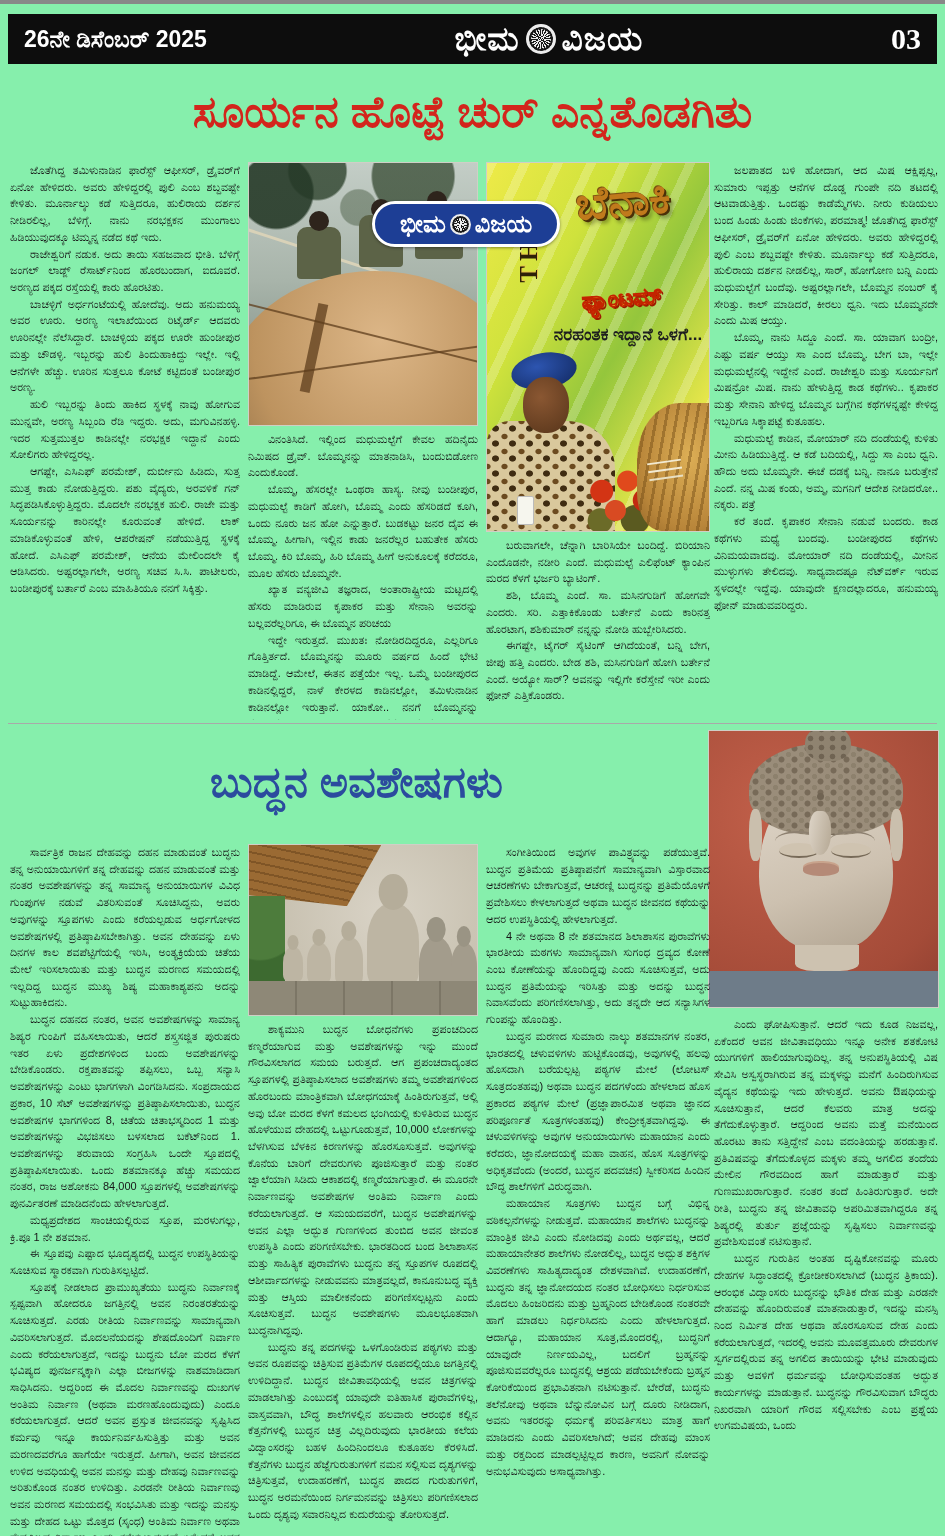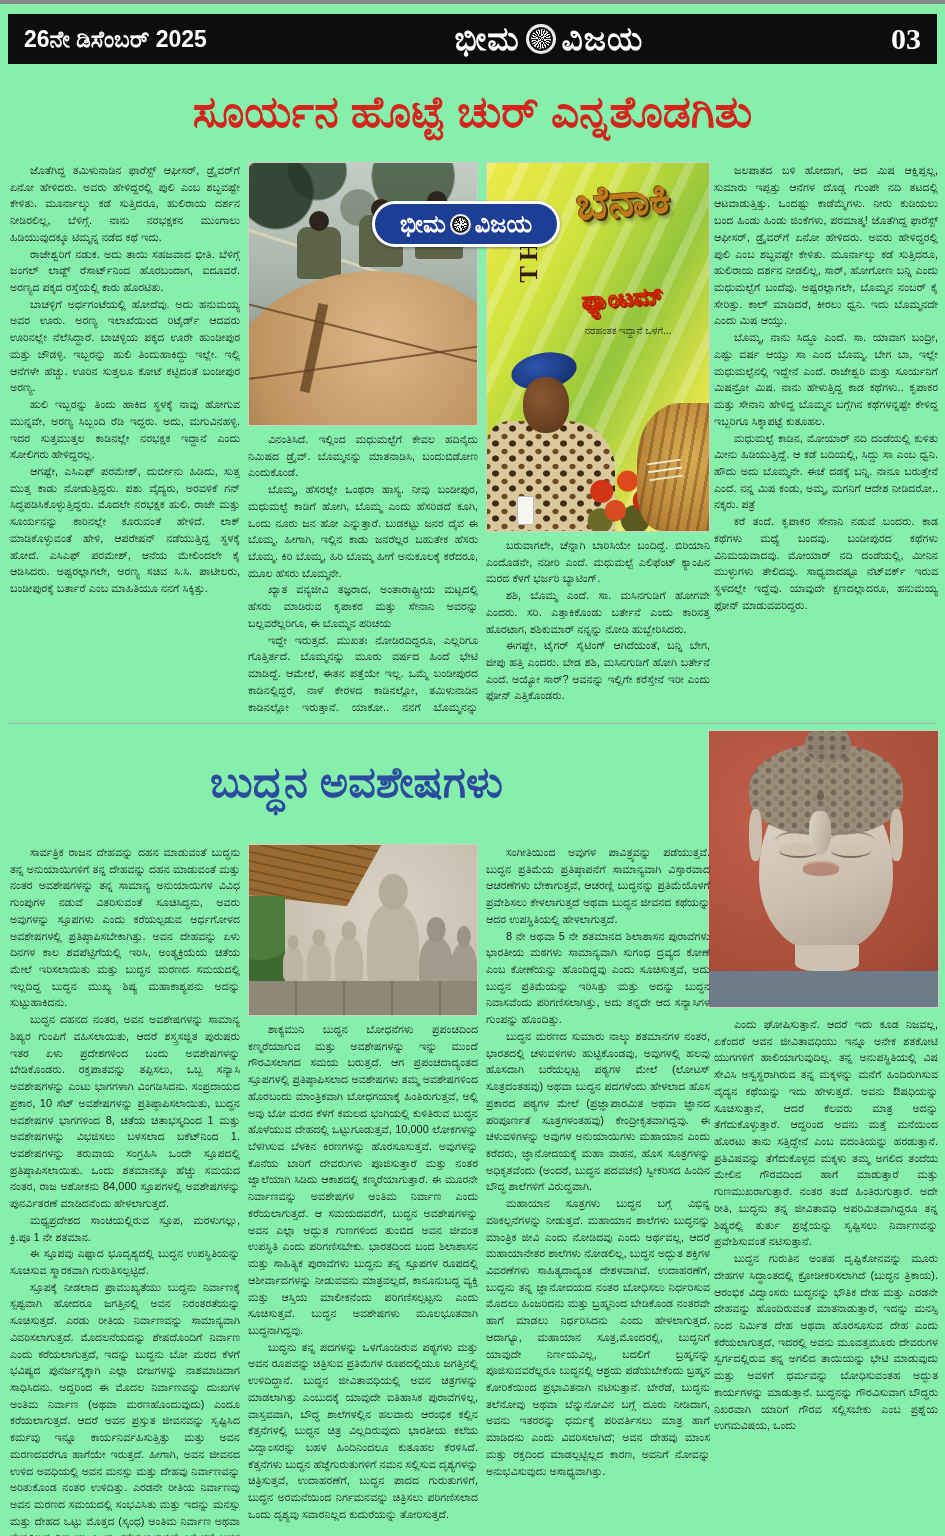--- a/index.html
+++ b/index.html
@@ -60,21 +60,21 @@
   .po-the{position:absolute;left:28px;top:52px;writing-mode:vertical-rl;transform:rotate(180deg);
     font-weight:bold;font-size:25px;letter-spacing:5px;color:#2e2008;
     text-shadow:1px 1px 0 #e8c24a;font-family:"Liberation Serif",serif;}
   .po-title{position:absolute;right:6px;top:14px;width:160px;text-align:center;transform:rotate(-5deg);
     font-size:45px;font-weight:bold;color:#c07a1c;line-height:1.05;
     text-shadow:2px 2px 0 #4a3008,-1px -1px 0 #7d5212,4px 5px 4px rgba(0,0,0,.3);}
   .po-sub{position:absolute;right:12px;top:122px;width:150px;text-align:center;transform:rotate(-4deg);
     font-size:23px;font-weight:bold;color:#ffe23a;-webkit-text-stroke:.9px #c32300;
     text-shadow:2px 2px 0 #9c1a00;}
   .po-tag{position:absolute;right:6px;top:162px;width:150px;text-align:center;
-    font-size:10px;font-weight:normal;color:#1e1e1e;}
+    font-size:17px;font-weight:bold;color:#1e1e1e;}
   .po-beret{position:absolute;left:24px;top:190px;width:66px;height:36px;border-radius:50%;
     background:radial-gradient(ellipse at 40% 35%,#2d55b0,#16306e 80%);transform:rotate(-10deg);}
   .po-face{position:absolute;left:36px;top:214px;width:46px;height:56px;border-radius:46%;
     background:radial-gradient(circle at 38% 36%,#8a5732,#5f3a1e 85%);}
   .po-body{position:absolute;left:0;bottom:0;width:128px;height:110px;border-radius:22px 48px 0 0;
     background:radial-gradient(#3f2c12 3px,transparent 4px) 0 0/17px 15px,
                radial-gradient(#6b4a1f 2.6px,transparent 3.6px) 9px 8px/17px 15px,#d9c89c;}
   .po-glass{position:absolute;left:30px;bottom:6px;width:15px;height:27px;background:#f6f6ee;
     border:1px solid #bbb;border-radius:2px;}
   .po-flowers{position:absolute;left:98px;bottom:0;width:76px;height:64px;
@@ -262,21 +262,21 @@
       <div class="sb-base"></div>
     </div>
     <div>
         <p class="para">ಶಾಕ್ಯಮುನಿ ಬುದ್ಧನ ಬೋಧನೆಗಳು ಪ್ರಪಂಚದಿಂದ ಕಣ್ಮರೆಯಾಗುವ ಮತ್ತು ಅವಶೇಷಗಳನ್ನು ಇನ್ನು ಮುಂದೆ ಗೌರವಿಸಲಾಗದ ಸಮಯ ಬರುತ್ತದೆ. ಆಗ ಪ್ರಪಂಚದಾದ್ಯಂತದ ಸ್ತೂಪಗಳಲ್ಲಿ ಪ್ರತಿಷ್ಠಾಪಿಸಲಾದ ಅವಶೇಷಗಳು ತಮ್ಮ ಅವಶೇಷಗಳಿಂದ ಹೊರಬಂದು ಮಾಂತ್ರಿಕವಾಗಿ ಬೋಧಗಯಾಕ್ಕೆ ಹಿಂತಿರುಗುತ್ತವೆ, ಅಲ್ಲಿ ಅವು ಬೋ ಮರದ ಕೆಳಗೆ ಕಮಲದ ಭಂಗಿಯಲ್ಲಿ ಕುಳಿತಿರುವ ಬುದ್ಧನ ಹೊಳೆಯುವ ದೇಹದಲ್ಲಿ ಒಟ್ಟುಗೂಡುತ್ತವೆ, 10,000 ಲೋಕಗಳನ್ನು ಬೆಳಗಿಸುವ ಬೆಳಕಿನ ಕಿರಣಗಳನ್ನು ಹೊರಸೂಸುತ್ತವೆ. ಅವುಗಳನ್ನು ಕೊನೆಯ ಬಾರಿಗೆ ದೇವರುಗಳು ಪೂಜಿಸುತ್ತಾರೆ ಮತ್ತು ನಂತರ ಜ್ವಾಲೆಯಾಗಿ ಸಿಡಿದು ಆಕಾಶದಲ್ಲಿ ಕಣ್ಮರೆಯಾಗುತ್ತಾರೆ. ಈ ಮೂರನೇ ನಿರ್ವಾಣವನ್ನು ಅವಶೇಷಗಳ ಅಂತಿಮ ನಿರ್ವಾಣ ಎಂದು ಕರೆಯಲಾಗುತ್ತದೆ. ಆ ಸಮಯದವರೆಗೆ, ಬುದ್ಧನ ಅವಶೇಷಗಳನ್ನು ಅವನ ಎಲ್ಲಾ ಅದ್ಭುತ ಗುಣಗಳಿಂದ ತುಂಬಿದ ಅವನ ಜೀವಂತ ಉಪಸ್ಥಿತಿ ಎಂದು ಪರಿಗಣಿಸಬೇಕು. ಭಾರತದಿಂದ ಬಂದ ಶಿಲಾಶಾಸನ ಮತ್ತು ಸಾಹಿತ್ಯಿಕ ಪುರಾವೆಗಳು ಬುದ್ಧನು ತನ್ನ ಸ್ತೂಪಗಳ ರೂಪದಲ್ಲಿ ಆಶೀರ್ವಾದಗಳನ್ನು ನೀಡುವವನು ಮಾತ್ರವಲ್ಲದೆ, ಕಾನೂನುಬದ್ಧ ವ್ಯಕ್ತಿ ಮತ್ತು ಆಸ್ತಿಯ ಮಾಲೀಕನೆಂದು ಪರಿಗಣಿಸಲ್ಪಟ್ಟನು ಎಂದು ಸೂಚಿಸುತ್ತವೆ. ಬುದ್ಧನ ಅವಶೇಷಗಳು ಮೂಲಭೂತವಾಗಿ ಬುದ್ಧನಾಗಿದ್ದವು.</p>
         <p class="para">ಬುದ್ಧನು ತನ್ನ ಪದಗಳನ್ನು ಒಳಗೊಂಡಿರುವ ಪಠ್ಯಗಳು ಮತ್ತು ಅವನ ರೂಪವನ್ನು ಚಿತ್ರಿಸುವ ಪ್ರತಿಮೆಗಳ ರೂಪದಲ್ಲಿಯೂ ಜಗತ್ತಿನಲ್ಲಿ ಉಳಿದಿದ್ದಾನೆ. ಬುದ್ಧನ ಜೀವಿತಾವಧಿಯಲ್ಲಿ ಅವನ ಚಿತ್ರಗಳನ್ನು ಮಾಡಲಾಗಿತ್ತು ಎಂಬುದಕ್ಕೆ ಯಾವುದೇ ಐತಿಹಾಸಿಕ ಪುರಾವೆಗಳಿಲ್ಲ, ವಾಸ್ತವವಾಗಿ, ಬೌದ್ಧ ಶಾಲೆಗಳಲ್ಲಿನ ಹಲವಾರು ಆರಂಭಿಕ ಕಲ್ಲಿನ ಕೆತ್ತನೆಗಳಲ್ಲಿ ಬುದ್ಧನ ಚಿತ್ರ ವಿಲ್ಲದಿರುವುದು ಭಾರತೀಯ ಕಲೆಯ ವಿದ್ವಾಂಸರನ್ನು ಬಹಳ ಹಿಂದಿನಿಂದಲೂ ಕುತೂಹಲ ಕೆರಳಿಸಿದೆ. ಕೆತ್ತನೆಗಳು ಬುದ್ಧನ ಹೆಜ್ಜೆಗುರುತುಗಳಿಗೆ ನಮನ ಸಲ್ಲಿಸುವ ದೃಶ್ಯಗಳನ್ನು ಚಿತ್ರಿಸುತ್ತವೆ, ಉದಾಹರಣೆಗೆ, ಬುದ್ಧನ ಪಾದದ ಗುರುತುಗಳಿಗೆ, ಬುದ್ಧನ ಅರಮನೆಯಿಂದ ನಿರ್ಗಮನವನ್ನು ಚಿತ್ರಿಸಲು ಪರಿಗಣಿಸಲಾದ ಒಂದು ದೃಶ್ಯವು ಸವಾರನಿಲ್ಲದ ಕುದುರೆಯನ್ನು ತೋರಿಸುತ್ತದೆ.</p>
       </div>
   </div>
 
   <div class="col a2c3">
       <p class="para">ಸಂಗೀತಿಯಿಂದ ಅವುಗಳ ಪಾವಿತ್ರ್ಯವನ್ನು ಪಡೆಯುತ್ತವೆ. ಬುದ್ಧನ ಪ್ರತಿಮೆಯ ಪ್ರತಿಷ್ಠಾಪನೆಗೆ ಸಾಮಾನ್ಯವಾಗಿ ವಿಸ್ತಾರವಾದ ಆಚರಣೆಗಳು ಬೇಕಾಗುತ್ತವೆ, ಆಚರಣ್ಲಿ ಬುದ್ಧನನ್ನು ಪ್ರತಿಮೆಯೊಳಗೆ ಪ್ರವೇಶಿಸಲು ಕೇಳಲಾಗುತ್ತದೆ ಅಥವಾ ಬುದ್ಧನ ಜೀವನದ ಕಥೆಯನ್ನು ಆದರ ಉಪಸ್ಥಿತಿಯಲ್ಲಿ ಹೇಳಲಾಗುತ್ತದೆ.</p>
-      <p class="para">8 ನೇ ಅಥವಾ 5 ನೇ ಶತಮಾನದ ಶಿಲಾಶಾಸನ ಪುರಾವೆಗಳು ಭಾರತೀಯ ಮಠಗಳು ಸಾಮಾನ್ಯವಾಗಿ ಸುಗಂಧ ದ್ರವ್ಯದ ಕೋಣೆ ಎಂಬ ಕೋಣೆಯನ್ನು ಹೊಂದಿದ್ದವು ಎಂದು ಸೂಚಿಸುತ್ತವೆ, ಅದು ಬುದ್ಧನ ಪ್ರತಿಮೆಯನ್ನು ಇರಿಸಿತ್ತು ಮತ್ತು ಅದನ್ನು ಬುದ್ಧನ ನಿವಾಸವೆಂದು ಪರಿಗಣಿಸಲಾಗಿತ್ತು, ಅದು ತನ್ನದೇ ಆದ ಸನ್ಯಾಸಿಗಳ ಗುಂಪನ್ನು ಹೊಂದಿತ್ತು.</p>
+      <p class="para">4 ನೇ ಅಥವಾ 8 ನೇ ಶತಮಾನದ ಶಿಲಾಶಾಸನ ಪುರಾವೆಗಳು ಭಾರತೀಯ ಮಠಗಳು ಸಾಮಾನ್ಯವಾಗಿ ಸುಗಂಧ ದ್ರವ್ಯದ ಕೋಣೆ ಎಂಬ ಕೋಣೆಯನ್ನು ಹೊಂದಿದ್ದವು ಎಂದು ಸೂಚಿಸುತ್ತವೆ, ಅದು ಬುದ್ಧನ ಪ್ರತಿಮೆಯನ್ನು ಇರಿಸಿತ್ತು ಮತ್ತು ಅದನ್ನು ಬುದ್ಧನ ನಿವಾಸವೆಂದು ಪರಿಗಣಿಸಲಾಗಿತ್ತು, ಅದು ತನ್ನದೇ ಆದ ಸನ್ಯಾಸಿಗಳ ಗುಂಪನ್ನು ಹೊಂದಿತ್ತು.</p>
       <p class="para">ಬುದ್ಧನ ಮರಣದ ಸುಮಾರು ನಾಲ್ಕು ಶತಮಾನಗಳ ನಂತರ, ಭಾರತದಲ್ಲಿ ಚಳುವಳಿಗಳು ಹುಟ್ಟಿಕೊಂಡವು, ಅವುಗಳಲ್ಲಿ ಹಲವು ಹೊಸದಾಗಿ ಬರೆಯಲ್ಪಟ್ಟ ಪಠ್ಯಗಳ ಮೇಲೆ (ಲೋಟಸ್ ಸೂತ್ರದಂತಹವು) ಅಥವಾ ಬುದ್ಧನ ಪದಗಳೆಂದು ಹೇಳಲಾದ ಹೊಸ ಪ್ರಕಾರದ ಪಠ್ಯಗಳ ಮೇಲೆ (ಪ್ರಜ್ಞಾಪಾರಮಿತ ಅಥವಾ ಜ್ಞಾನದ ಪರಿಪೂರ್ಣತೆ ಸೂತ್ರಗಳಂತಹವು) ಕೇಂದ್ರೀಕೃತವಾಗಿದ್ದವು. ಈ ಚಳುವಳಿಗಳನ್ನು ಅವುಗಳ ಅನುಯಾಯಿಗಳು ಮಹಾಯಾನ ಎಂದು ಕರೆದರು, ಜ್ಞಾನೋದಯಕ್ಕೆ ಮಹಾ ವಾಹನ, ಹೊಸ ಸೂತ್ರಗಳನ್ನು ಅಧಿಕೃತವೆಂದು (ಅಂದರೆ, ಬುದ್ಧನ ಪದವಚನ) ಸ್ವೀಕರಿಸದ ಹಿಂದಿನ ಬೌದ್ಧ ಶಾಲೆಗಳಿಗೆ ವಿರುದ್ಧವಾಗಿ.</p>
       <p class="para">ಮಹಾಯಾನ ಸೂತ್ರಗಳು ಬುದ್ಧನ ಬಗ್ಗೆ ವಿಭಿನ್ನ ವಠಿಕಲ್ಪನೆಗಳನ್ನು ನೀಡುತ್ತವೆ. ಮಹಾಯಾನ ಶಾಲೆಗಳು ಬುದ್ಧನನ್ನು ಮಾಂತ್ರಿಕ ಜೀವಿ ಎಂದು ನೋಡಿದವು ಎಂದು ಅರ್ಥವಲ್ಲ, ಆದರೆ ಮಹಾಯಾನೇತರ ಶಾಲೆಗಳು ನೋಡಲಿಲ್ಲ, ಬುದ್ಧನ ಅದ್ಭುತ ಶಕ್ತಿಗಳ ವಿವರಣೆಗಳು ಸಾಹಿತ್ಯದಾದ್ಯಂತ ದೇಶಳವಾಗಿವೆ. ಉದಾಹರಣೆಗೆ, ಬುದ್ಧನು ತನ್ನ ಜ್ಞಾನೋದಯದ ನಂತರ ಬೋಧಿಸಲು ನಿರ್ಧರಿಸುವ ಮೊದಲು ಹಿಂಜರಿದನು ಮತ್ತು ಬ್ರಹ್ಮನಿಂದ ಬೇಡಿಕೊಂಡ ನಂತರವೇ ಹಾಗೆ ಮಾಡಲು ನಿರ್ಧರಿಸಿದನು ಎಂದು ಹೇಳಲಾಗುತ್ತದೆ. ಆದಾಗ್ಯೂ, ಮಹಾಯಾನ ಸೂತ್ರ,ಮೊಂದರಲ್ಲಿ, ಬುದ್ಧನಿಗೆ ಯಾವುದೇ ನಿರ್ಣಯವಿಲ್ಲ, ಬದಲಿಗೆ ಬ್ರಹ್ಮನನ್ನು ಪೂಜಿಸುವವರೆಲ್ಲರೂ ಬುದ್ಧನಲ್ಲಿ ಆಶ್ರಯ ಪಡೆಯಬೇಕೆಂದು ಬ್ರಹ್ಮನ ಕೋರಿಕೆಯಿಂದ ಪ್ರಭಾವಿತನಾಗಿ ನಟಿಸುತ್ತಾನೆ. ಬೇರೆಡೆ, ಬುದ್ಧನು ತಲೆನೋವು ಅಥವಾ ಬೆನ್ನುನೋವಿನ ಬಗ್ಗೆ ದೂರು ನೀಡಿದಾಗ, ಅವನು ಇತರರನ್ನು ಧರ್ಮಕ್ಕೆ ಪರಿವರ್ತಿಸಲು ಮಾತ್ರ ಹಾಗೆ ಮಾಡಿದನು ಎಂದು ವಿವರಿಸಲಾಗಿದೆ; ಅವನ ದೇಹವು ಮಾಂಸ ಮತ್ತು ರಕ್ತದಿಂದ ಮಾಡಲ್ಪಟ್ಟಿಲ್ಲದ ಕಾರಣ, ಅವನಿಗೆ ನೋವನ್ನು ಅನುಭವಿಸುವುದು ಅಸಾಧ್ಯವಾಗಿತ್ತು.</p>
     </div>
   <div class="col a2c4">
       <p class="para">ಎಂದು ಘೋಷಿಸುತ್ತಾನೆ. ಆದರೆ ಇದು ಕೂಡ ನಿಜವಲ್ಲ, ಏಕೆಂದರೆ ಅವನ ಜೀವಿತಾವಧಿಯು ಇನ್ನೂ ಅನೇಕ ಶತಕೋಟಿ ಯುಗಗಳಿಗೆ ಹಾಲಿಯಾಗುವುದಿಲ್ಲ. ತನ್ನ ಅನುಪಸ್ಥಿತಿಯಲ್ಲಿ ವಿಷ ಸೇವಿಸಿ ಅಸ್ವಸ್ಥರಾಗಿರುವ ತನ್ನ ಮಕ್ಕಳನ್ನು ಮನೆಗೆ ಹಿಂದಿರುಗಿಸುವ ವೈದ್ಯನ ಕಥೆಯನ್ನು ಇದು ಹೇಳುತ್ತದೆ. ಅವನು ಔಷಧಿಯನ್ನು ಸೂಚಿಸುತ್ತಾನೆ, ಆದರೆ ಕೆಲವರು ಮಾತ್ರ ಅದನ್ನು ತೆಗೆದುಕೊಳ್ಳುತ್ತಾರೆ. ಆದ್ದರಿಂದ ಅವನು ಮತ್ತೆ ಮನೆಯಿಂದ ಹೊರಟು ತಾನು ಸತ್ತಿದ್ದೇನೆ ಎಂಬ ವದಂತಿಯನ್ನು ಹರಡುತ್ತಾನೆ. ಪ್ರತಿವಿಷವನ್ನು ತೆಗೆದುಕೊಳ್ಳದ ಮಕ್ಕಳು ತಮ್ಮ ಅಗಲಿದ ತಂದೆಯ ಮೇಲಿನ ಗೌರವದಿಂದ ಹಾಗೆ ಮಾಡುತ್ತಾರೆ ಮತ್ತು ಗುಣಮುಖರಾಗುತ್ತಾರೆ. ನಂತರ ತಂದೆ ಹಿಂತಿರುಗುತ್ತಾರೆ. ಅದೇ ರೀತಿ, ಬುದ್ಧನು ತನ್ನ ಜೀವಿತಾವಧಿ ಅಪರಿಮಿತವಾಗಿದ್ದರೂ ತನ್ನ ಶಿಷ್ಯರಲ್ಲಿ ತುರ್ತು ಪ್ರಜ್ಞೆಯನ್ನು ಸೃಷ್ಟಿಸಲು ನಿರ್ವಾಣವನ್ನು ಪ್ರವೇಶಿಸುವಂತೆ ನಟಿಸುತ್ತಾನೆ.</p>
       <p class="para">ಬುದ್ಧನ ಗುರುತಿನ ಅಂತಹ ದೃಷ್ಟಿಕೋನವನ್ನು ಮೂರು ದೇಹಗಳ ಸಿದ್ಧಾಂತದಲ್ಲಿ ಕ್ರೋಡೀಕರಿಸಲಾಗಿದೆ (ಬುದ್ಧನ ತ್ರಿಕಾಯ). ಆರಂಭಿಕ ವಿದ್ವಾಂಸರು ಬುದ್ಧನನ್ನು ಭೌತಿಕ ದೇಹ ಮತ್ತು ಎರಡನೇ ದೇಹವನ್ನು ಹೊಂದಿರುವಂತೆ ಮಾತನಾಡುತ್ತಾರೆ, ಇದನ್ನು ಮನಸ್ಸಿ ನಿಂದ ನಿರ್ಮಿತ ದೇಹ ಅಥವಾ ಹೊರಸೂಸುವ ದೇಹ ಎಂದು ಕರೆಯಲಾಗುತ್ತದೆ, ಇದರಲ್ಲಿ ಅವನು ಮೂವತ್ತಮೂರು ದೇವರುಗಳ ಸ್ವರ್ಗದಲ್ಲಿರುವ ತನ್ನ ಅಗಲಿದ ತಾಯಿಯನ್ನು ಭೇಟಿ ಮಾಡುವುದು ಮತ್ತು ಅವಳಿಗೆ ಧರ್ಮವನ್ನು ಬೋಧಿಸುವಂತಹ ಅದ್ಭುತ ಕಾರ್ಯಗಳನ್ನು ಮಾಡುತ್ತಾನೆ. ಬುದ್ಧನನ್ನು ಗೌರವಿಸುವಾಗ ಬೌದ್ಧರು ನಿಖರವಾಗಿ ಯಾರಿಗೆ ಗೌರವ ಸಲ್ಲಿಸಬೇಕು ಎಂಬ ಪ್ರಶ್ನೆಯ ಉಗಮವಿಷಯ, ಒಂದು</p>
     </div>
 
 </div>
 

